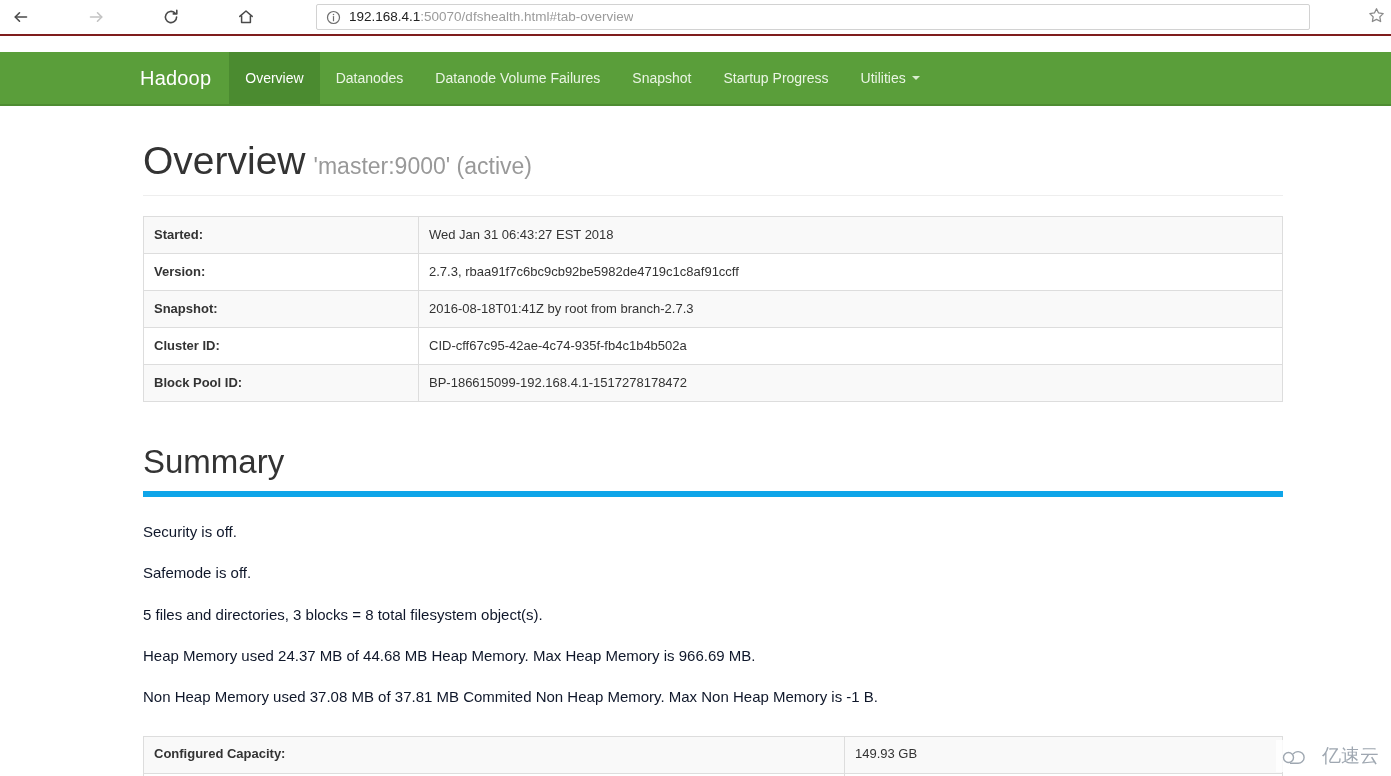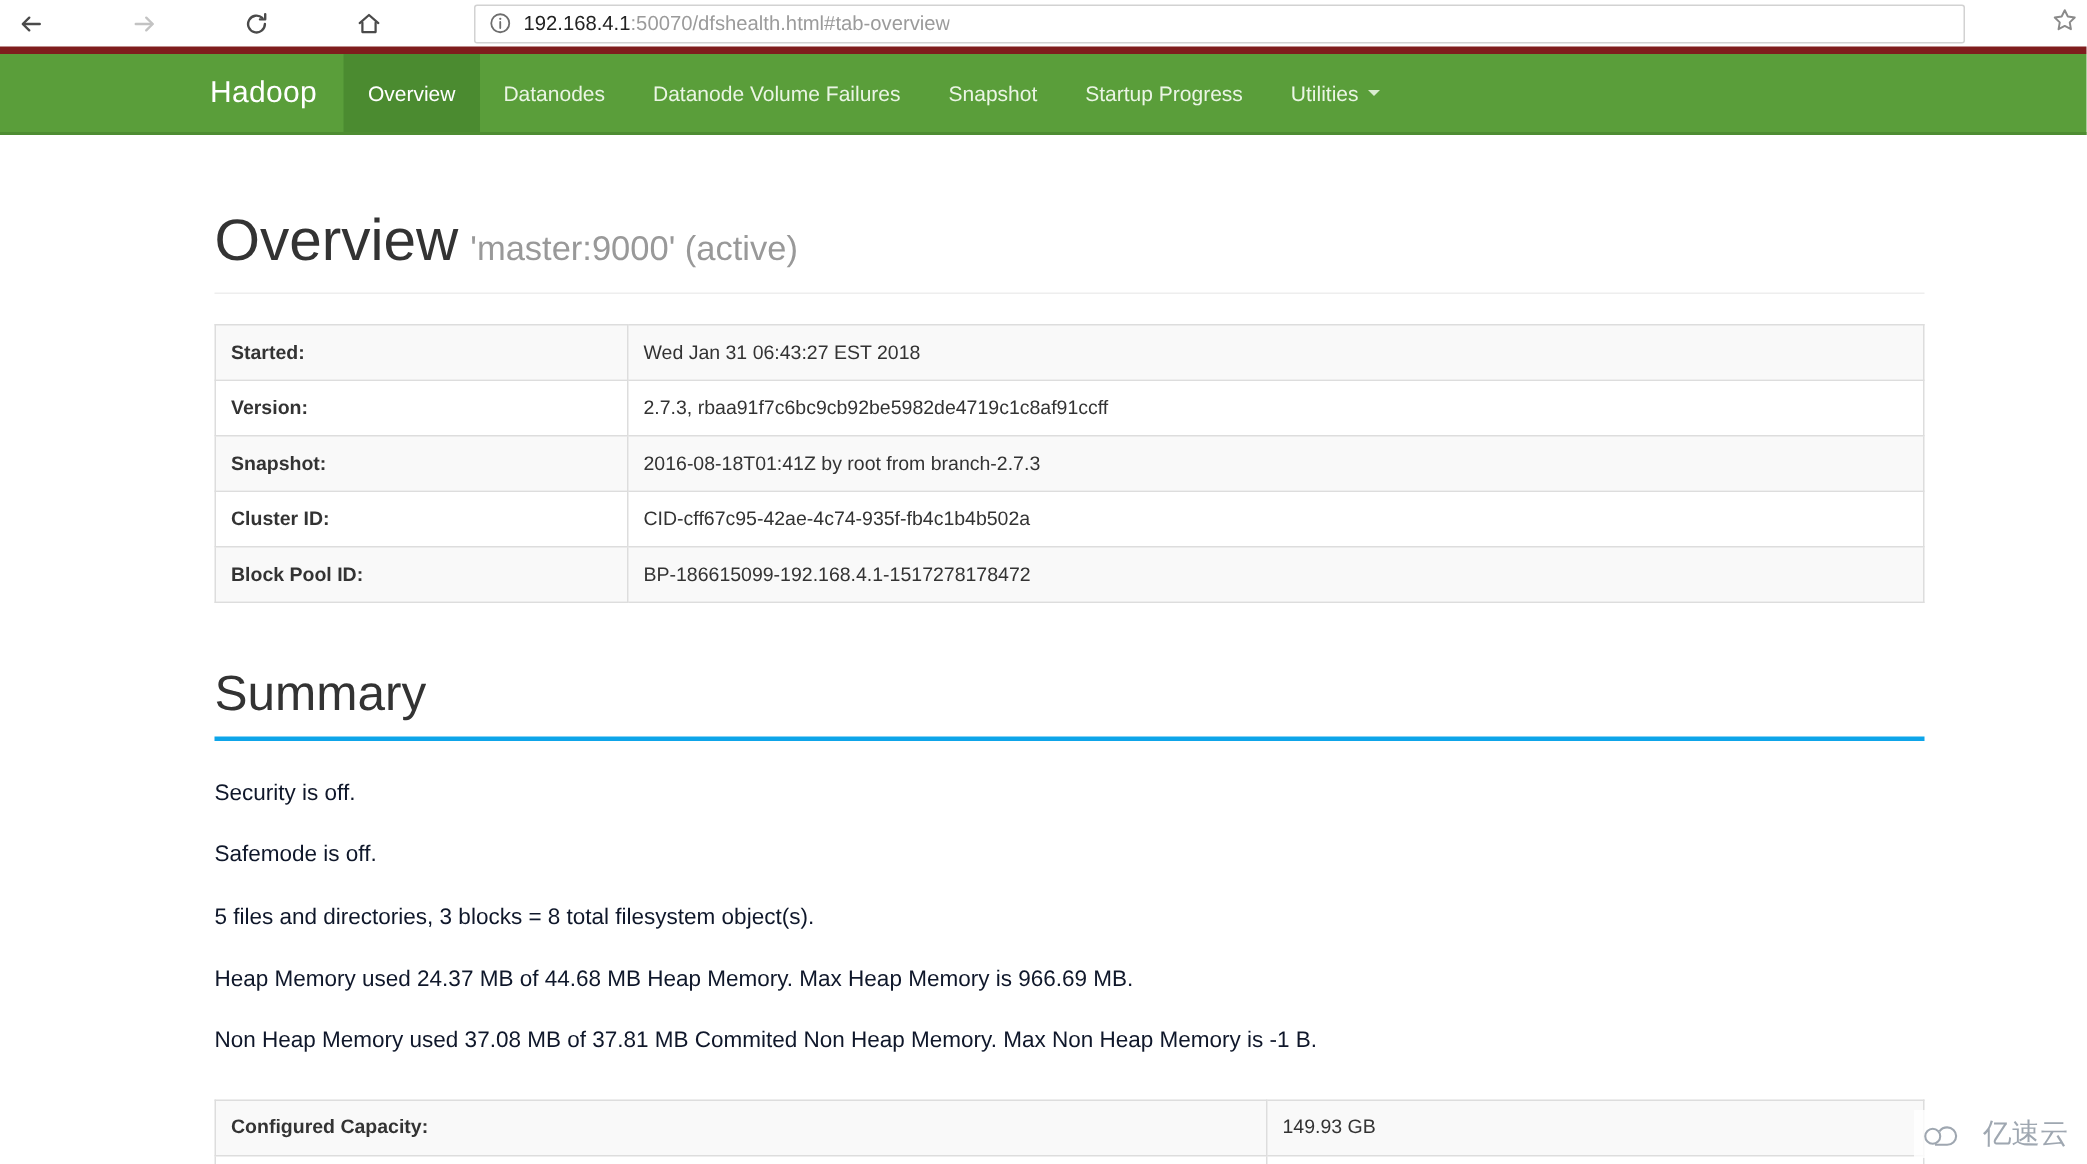--- a/index.html
+++ b/index.html
@@ -10,21 +10,21 @@
     background: #ffffff;
     font-family: "Liberation Sans", sans-serif;
   }
 
   
   .browser-bar {
     position: absolute; top: 0; left: 0;
     width: 1391px; height: 36px;
     background: #ffffff;
     display: flex; align-items: center;
-    border-bottom: 5px solid #7f1d1d;
+    border-bottom: 2px solid #7f1d1d;
     gap: 45px;
   }
   .nav-btn {
     width: 30px; height: 30px;
     display: flex; align-items: center; justify-content: center;
     flex: 0 0 auto;
     color: #5a5a5a;
   }
   .nav-btn.first { margin-left: 6px; }
   .nav-btn.disabled { color: #c3c3c3; }
@@ -52,21 +52,21 @@
   .star-btn {
     flex: 0 0 auto;
     width: 26px; height: 30px;
     display: flex; align-items: center; justify-content: center;
     color: #8a8a8a;
     margin-right: 2px;
   }
 
   
   .hadoop-nav {
-    position: absolute; top: 36px; left: 0;
+    position: absolute; top: 52px; left: 0;
     width: 1391px; height: 54px;
     background: #5a9e3a;
     border-bottom: 2px solid #4e8c32;
     display: flex; align-items: stretch;
     padding-left: 140px;
   }
   .brand {
     display: flex; align-items: center;
     color: #ffffff;
     font-size: 20px;
@@ -119,21 +119,21 @@
     color: #999999;
     margin-left: 8px;
   }
 
   h2.section-heading {
     font-size: 33px;
     font-weight: normal;
     color: #333;
     margin: 42px 0 0 0;
     padding: 0 0 11px 0;
-    border-bottom: 3px solid #0ea5e9;
+    border-bottom: 6px solid #0ea5e9;
     line-height: 1.1;
   }
 
   table.info-table {
     width: 1140px;
     border-collapse: collapse;
     margin-top: 20px;
     font-size: 13px;
     color: #333;
   }

